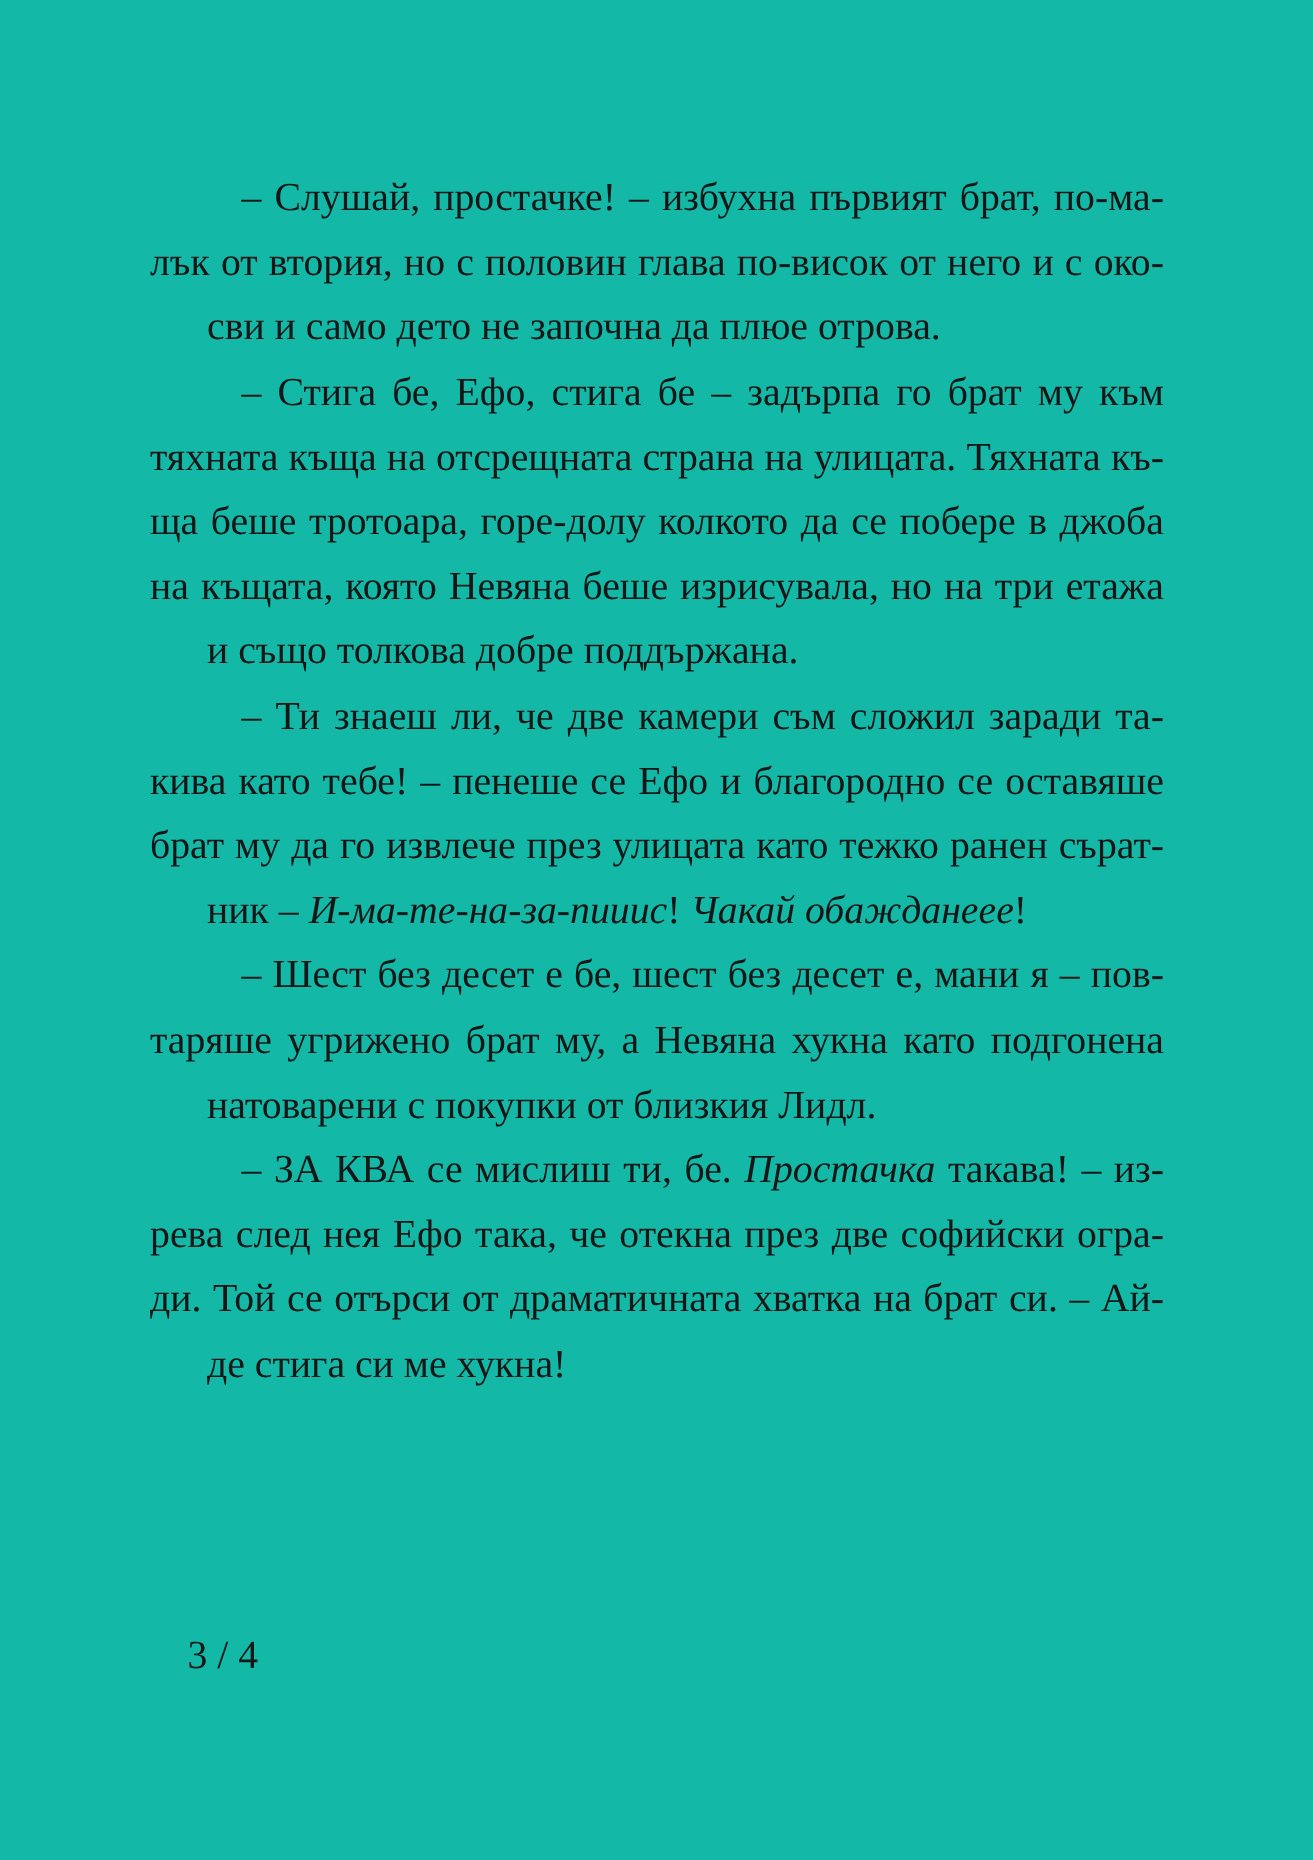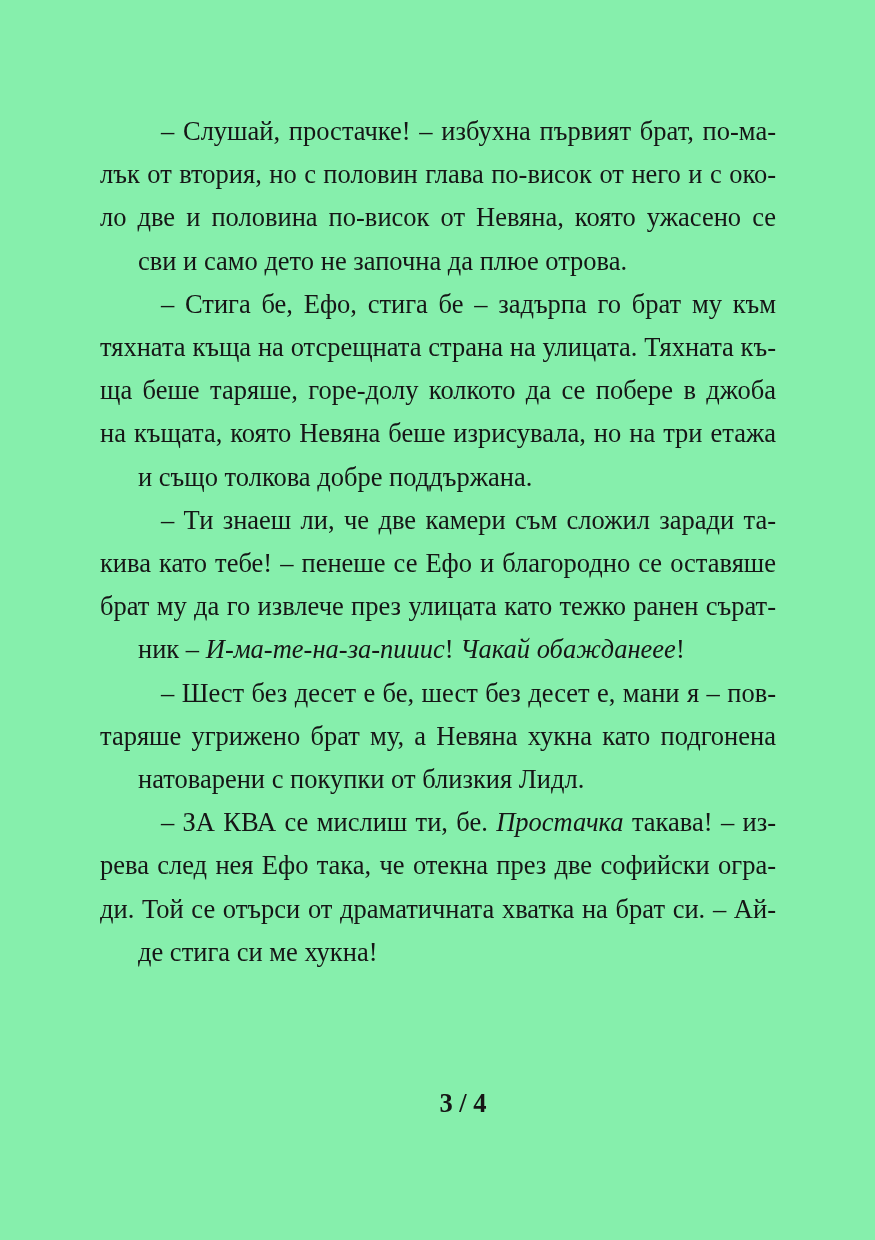--- a/index.html
+++ b/index.html
@@ -13,21 +13,21 @@
     height: 1240px;
     overflow: hidden;
     font-family: "Liberation Serif", "DejaVu Serif", serif;
     font-size: 26.5px;
     line-height: 43.2px;
     color: #161616;
   }
   .page {
     position: absolute;
     inset: 0;
-    background: #86efac;
+    background: #14b8a6;
   }
   .text-block {
     position: absolute;
     left: 100px;
     top: 110px;
     width: 676px;
   }
   .paragraph {
     margin: 0;
     padding: 0;
@@ -46,39 +46,37 @@
     margin-left: 38px;
   }
   .line em {
     font-style: italic;
   }
   .page-number {
     position: absolute;
     top: 1082px;
     left: 125px;
     width: 676px;
-    text-align: center;
-    font-weight: bold;
+    text-align: left;
   }
 </style>
 </head>
 <body style="color: rgb(22, 22, 22); background: rgb(255, 255, 255);">
 
 <div class="page">
   <div class="text-block" id="text-block">
       <div class="paragraph">
         <div class="line first"><span>– Слушай, простачке! – избухна първият брат, по-ма-</span></div>
         <div class="line"><span>лък от втория, но с половин глава по-висок от него и с око-</span></div>
-        <div class="line"><span>ло две и половина по-висок от Невяна, която ужасено се</span></div>
         <div class="line last"><span>сви и само дето не започна да плюе отрова.</span></div>
       </div>
       <div class="paragraph">
         <div class="line first"><span>– Стига бе, Ефо, стига бе – задърпа го брат му към</span></div>
         <div class="line"><span>тяхната къща на отсрещната страна на улицата. Тяхната къ-</span></div>
-        <div class="line"><span>ща беше таряше, горе-долу колкото да се побере в джоба</span></div>
+        <div class="line"><span>ща беше тротоара, горе-долу колкото да се побере в джоба</span></div>
         <div class="line"><span>на къщата, която Невяна беше изрисувала, но на три етажа</span></div>
         <div class="line last"><span>и също толкова добре поддържана.</span></div>
       </div>
       <div class="paragraph">
         <div class="line first"><span>– Ти знаеш ли, че две камери съм сложил заради та-</span></div>
         <div class="line"><span>кива като тебе! – пенеше се Ефо и благородно се оставяше</span></div>
         <div class="line"><span>брат му да го извлече през улицата като тежко ранен сърат-</span></div>
         <div class="line last"><span>ник – </span><em>И-ма-те-на-за-пииис</em><span>! </span><em>Чакай обажданеее</em><span>!</span></div>
       </div>
       <div class="paragraph">

